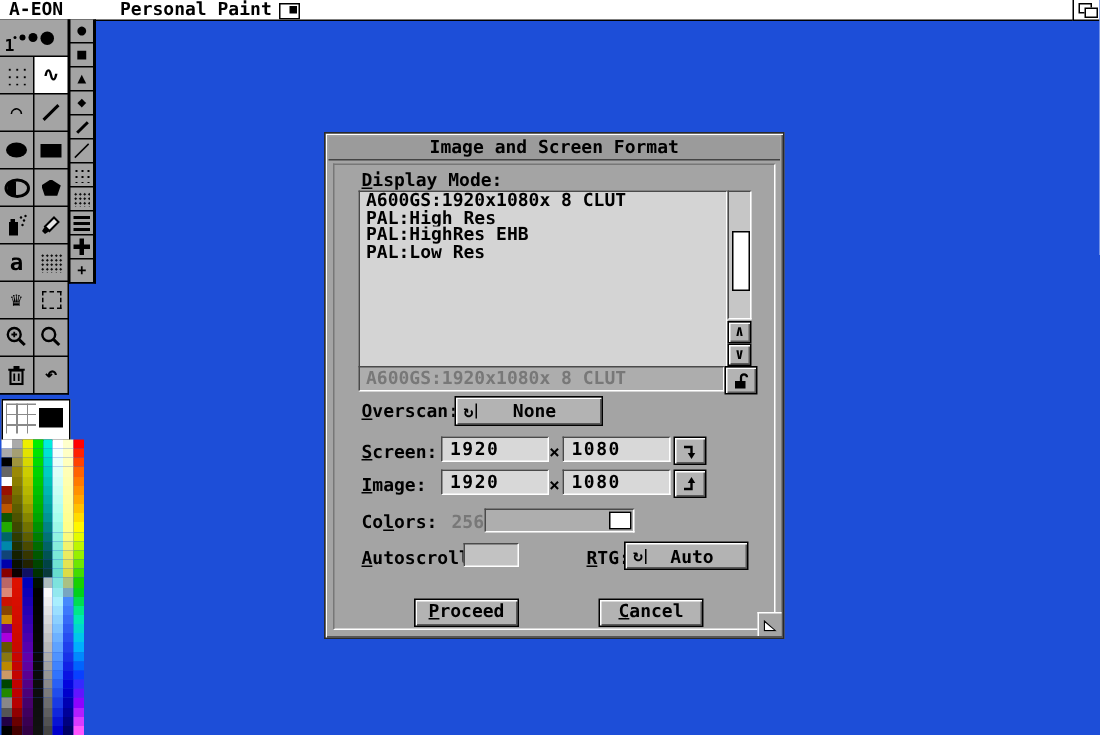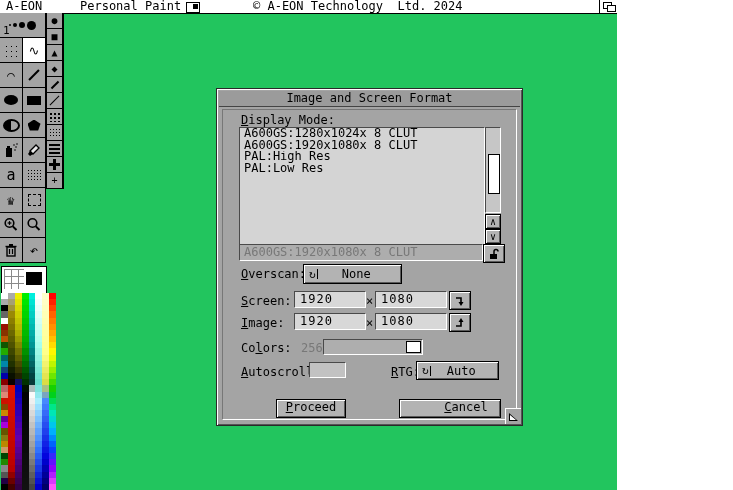--- a/index.html
+++ b/index.html
@@ -1,17 +1,17 @@
 <!DOCTYPE html>
 <html><head>
 <meta charset="utf-8">
 <style>
   html,body{margin:0;padding:0;}
-  #screen{position:relative;width:617px;height:490px;background:#22c55e;overflow:hidden;
-          font-family:"DejaVu Sans Mono",monospace;font-weight:normal;color:#000;}
+  #screen{position:relative;width:733px;height:490px;background:#1d4ed8;overflow:hidden;
+          font-family:"DejaVu Sans Mono",monospace;font-weight:bold;color:#000;}
   .u{text-decoration:underline;}
 
   
   #menubar{position:absolute;left:0;top:0;width:733px;height:13px;background:#ffffff;
            border-bottom:1px solid #000;font-size:12px;line-height:13px;}
   #menubar span{position:absolute;white-space:pre;}
   #mb-screen-title{left:6px;}
   #mb-app-title{left:80px;}
   #mb-copyright{left:253px;}
   #mb-icon{position:absolute;left:186px;top:2px;width:12px;height:9px;border:1px solid #000;background:#fff;}
@@ -108,21 +108,20 @@
 </style>
 </head>
 <body>
 
 <div id="screen">
 
   <div id="menubar">
     <span id="mb-screen-title">A-EON</span>
     <span id="mb-app-title">Personal Paint</span>
     <span id="mb-icon"><i></i></span>
-    <span id="mb-copyright">© A-EON Technology  Ltd. 2024</span>
   </div>
   <div id="depth-gadget">
     <div class="r1"></div>
     <div class="r2"></div>
   </div>
 
   <div id="toolgrid">
     <div class="tcell wide">
       <span class="dots">
           <i class="d1"></i>
@@ -514,23 +513,23 @@
 
   <div id="dialog">
     <div id="dlg-titlebar">
       <span>Image and Screen Format</span>
     </div>
     <div id="dlg-frame"></div>
 
     <div class="lbl" style="left:24px;top:24px;"><span class="u">D</span>isplay Mode:</div>
 
     <div id="modelist">
-        <div class="mitem">A600GS:1280x1024x 8 CLUT</div>
         <div class="mitem">A600GS:1920x1080x 8 CLUT</div>
         <div class="mitem">PAL:High Res</div>
+        <div class="mitem">PAL:HighRes EHB</div>
         <div class="mitem">PAL:Low Res</div>
       </div>
 
     <div id="sb">
       <div id="sb-track">
         <div id="sb-thumb"></div>
       </div>
       <div id="sb-up" class="raised">
           <span>∧</span>
         </div>
@@ -583,21 +582,21 @@
 
     <div class="lbl" style="left:24px;top:276px;"><span class="u">A</span>utoscroll:</div>
     <div id="autoscroll-box" class="sunken"></div>
     <div class="lbl" style="left:174px;top:276px;"><span class="u">R</span>TG:</div>
     <div class="cyclebtn raised" style="left:199px;top:272px;width:81px;height:17px;">
       <span class="cyc-ico">↻</span><span class="cyc-bar"></span>
       <span class="cyc-val">Auto</span>
     </div>
 
     <div class="pushbtn raised" style="left:59px;top:310px;"><span class="u">P</span>roceed</div>
-    <div class="pushbtn raised" style="left:182px;top:310px;padding-left:32px;"><span class="u">C</span>ancel</div>
+    <div class="pushbtn raised" style="left:182px;top:310px;"><span class="u">C</span>ancel</div>
 
     <div id="resize-gadget">
       <div class="t1"></div>
       <div class="t2"></div>
     </div>
   </div>
 
 </div>
 
 </body></html>

